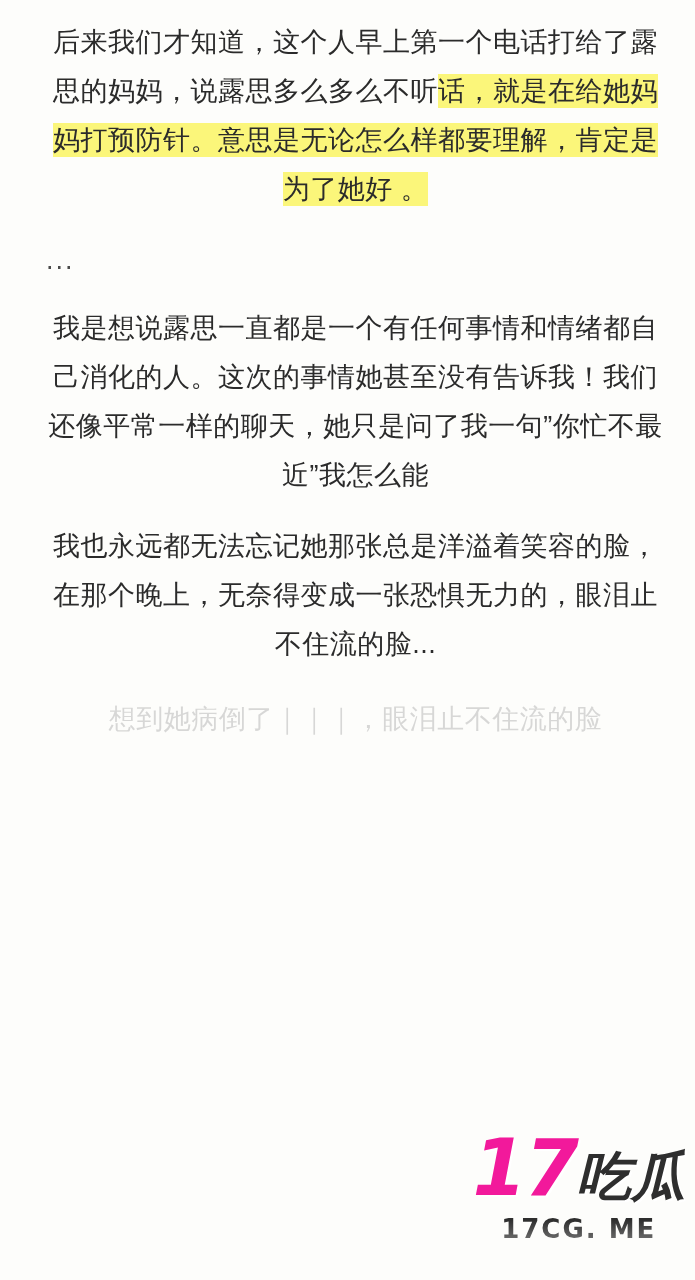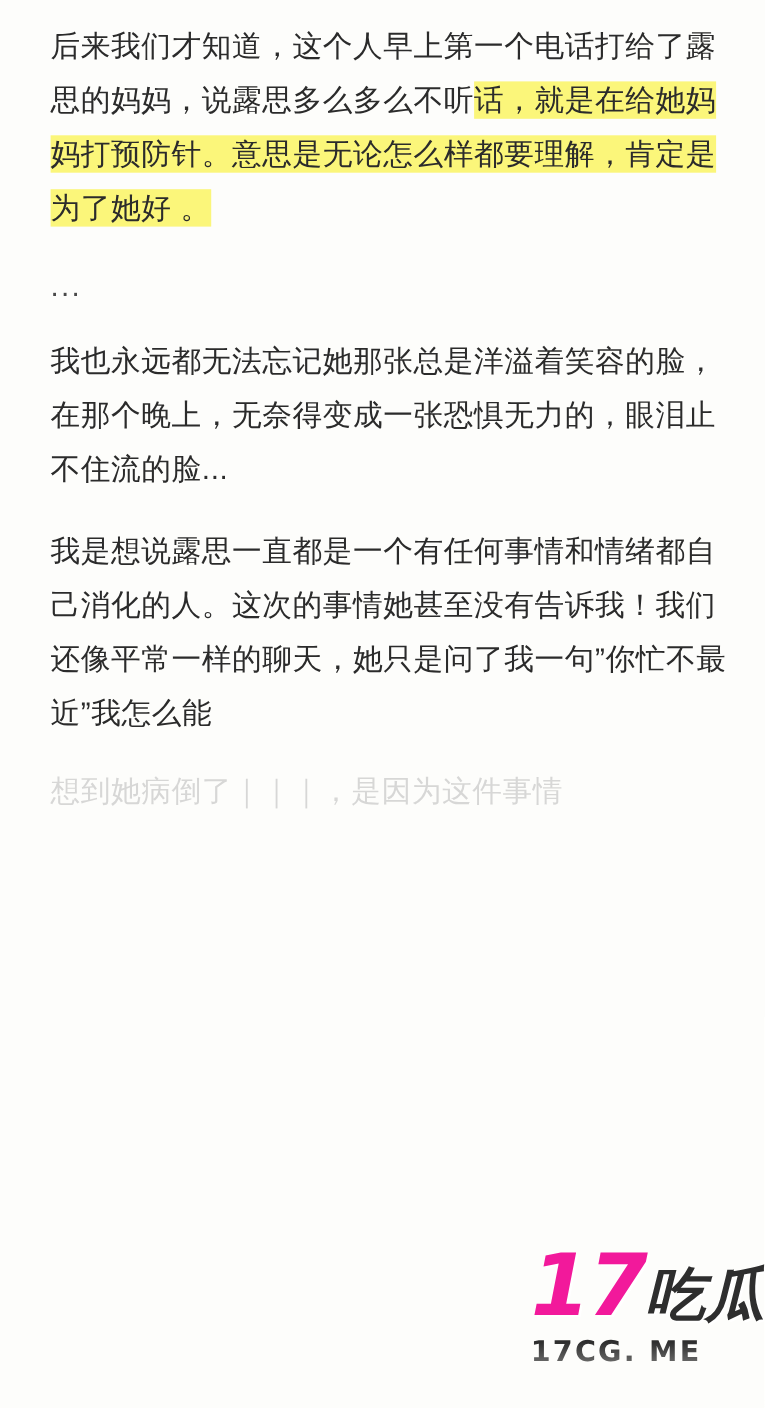--- a/index.html
+++ b/index.html
@@ -20,21 +20,21 @@
     background: #fdfdfb;
     padding: 18px 30px 0 46px;
     box-sizing: border-box;
   }
   .para {
     font-size: 27px;
     line-height: 49px;
     color: #2b2b2b;
     letter-spacing: 0.5px;
     margin: 0 0 26px 0;
-    text-align: left;
+    text-align: center;
     word-break: break-all;
   }
   .para.tight {
     margin-bottom: 22px;
   }
   .hl {
     background: #fbf67a;
     box-decoration-break: clone;
     -webkit-box-decoration-break: clone;
     padding: 2px 0;
@@ -51,23 +51,23 @@
   }
   .faded2 {
     color: #d2d2d2;
   }
   .blurline {
     filter: blur(0.6px);
     opacity: 0.55;
   }
   .watermark {
     position: absolute;
-    right: 0;
+    right: 10px;
     bottom: 36px;
-    text-align: left;
+    text-align: center;
     pointer-events: none;
   }
   .wm-main {
     font-family: "DejaVu Sans", sans-serif;
     font-weight: bold;
     font-style: italic;
     font-size: 78px;
     line-height: 70px;
     color: #f2199b;
     letter-spacing: -2px;
@@ -101,29 +101,29 @@
 
 <div class="page">
 
   <p class="para">
     <span>后来我们才知道，这个人早上第一个电话打给了露思的妈妈，说露思多么多么不听</span><span class="hl">话，就是在给她妈妈打预防针。意思是无论怎么样都要理解，肯定是为了她好 。</span>
   </p>
 
   <p class="ellipsis">...</p>
 
 
+  <p class="para tight">
+    <span>我是想说露思一直都是一个有任何事情和情绪都自己消化的人。这次的事情她甚至没有告诉我！我们还像平常一样的聊天，她只是问了我一句”你忙不最近”我怎么能</span>
+  </p>
+
   <p class="para">
     <span>我也永远都无法忘记她那张总是洋溢着笑容的脸，在那个晚上，无奈得变成一张恐惧无力的，眼泪止不住流的脸...</span>
   </p>
 
-  <p class="para tight">
-    <span>我是想说露思一直都是一个有任何事情和情绪都自己消化的人。这次的事情她甚至没有告诉我！我们还像平常一样的聊天，她只是问了我一句”你忙不最近”我怎么能</span>
-  </p>
-
-  <p class="para faded blurline">想到她病倒了｜｜｜，是因为这件事情</p>
+  <p class="para faded blurline">想到她病倒了｜｜｜，眼泪止不住流的脸</p>
 
   <div class="watermark">
     <div class="wm-main">
       <span>17</span><span class="cn">吃瓜</span>
     </div>
     <div class="wm-sub">17CG. ME</div>
   </div>
 
   <div class="bottom-fade"></div>
 </div>

